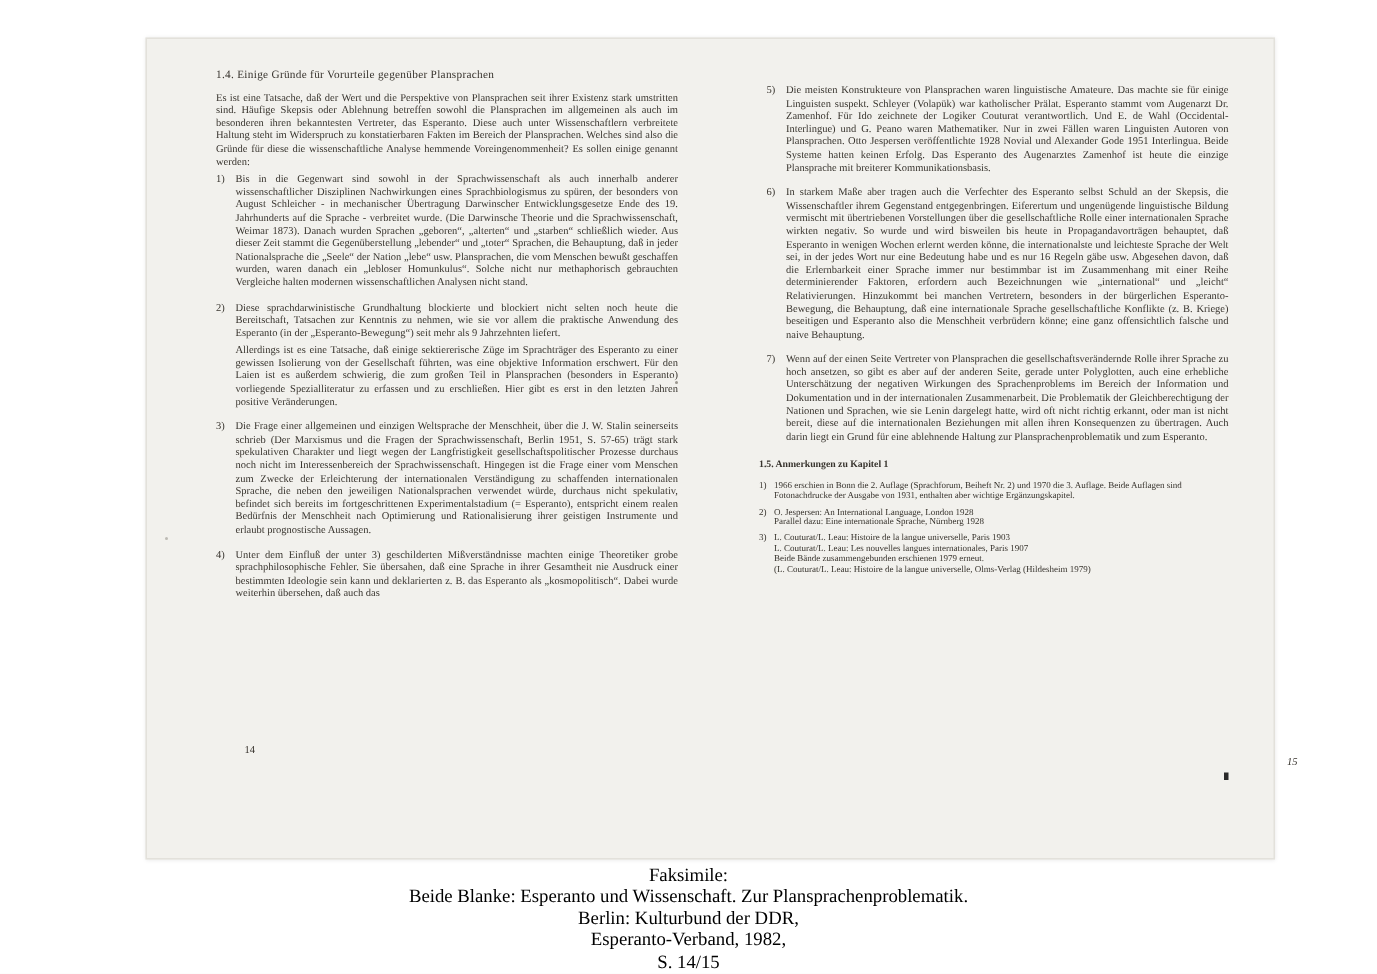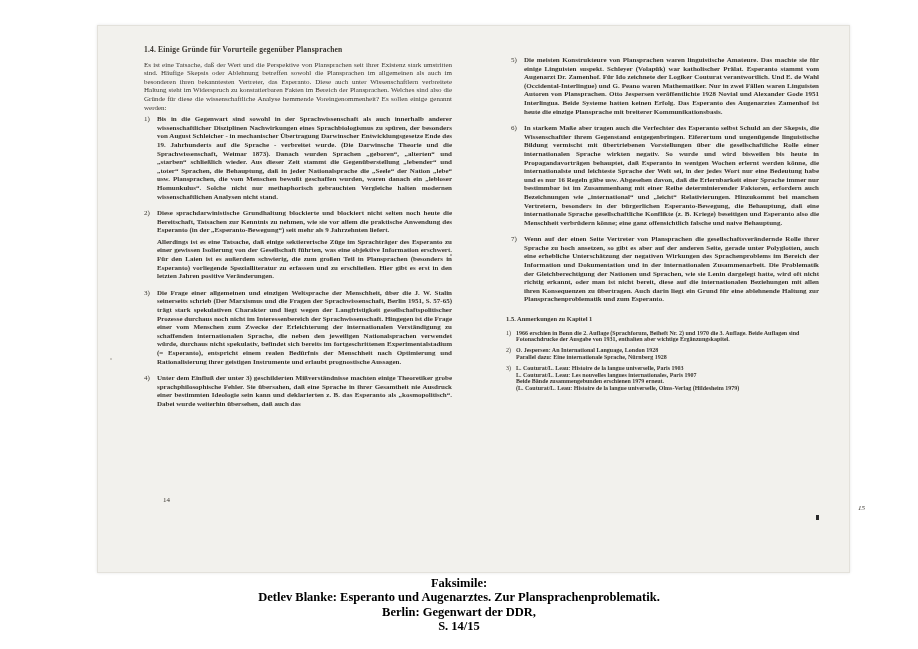--- a/index.html
+++ b/index.html
@@ -5,42 +5,42 @@
   html,body{margin:0;padding:0;background:#ffffff;}
   .stage{position:relative;width:918px;height:649px;background:#ffffff;overflow:hidden;
          font-family:"Liberation Serif", serif;}
   
   .scan{position:absolute;left:97px;top:25px;width:751px;height:546px;
         background:#f2f1ed;border:1px solid #e3e1db;box-shadow:0 0 3px rgba(0,0,0,0.10);}
   .page{position:absolute;width:308px;color:#38342e;font-size:7px;line-height:8.6px;
         text-align:justify;hyphens:auto;-webkit-hyphens:auto;overflow-wrap:break-word;}
   .page-left{left:46px;top:20px;}
   .page-right{left:413px;top:30px;}
-  .sec-heading{font-size:7.5px;font-weight:bold;margin:0 0 6px 0;text-align:left;letter-spacing:.2px;}
+  .sec-heading{font-size:7.5px;font-weight:normal;margin:0 0 6px 0;text-align:left;letter-spacing:.2px;}
   .page p{margin:0 0 3px 0;}
   .intro{margin-bottom:5px;}
   .cont{margin-left:13px;}
   .li{display:flex;margin-bottom:5px;}
   .li .num{flex:0 0 13px;font-size:7px;}
-  .li .li-body{flex:1;font-weight:bold;}
+  .li .li-body{flex:1;}
   .notes-heading{font-size:6.5px;font-weight:bold;margin:8px 0 6px -5px;text-align:left;}
   .notes{margin-left:-5px;font-size:6px;line-height:6.8px;text-align:left;}
   .notes .li{margin-bottom:4px;}
   .notes .li .num{flex:0 0 10px;font-size:6px;}
   .notes p{margin:0;}
   .pagenum{position:absolute;font-size:7px;color:#38342e;margin-left:44px;}
   .pagenum-left{left:21px;top:470px;}
   .pagenum-right{left:716px;top:478px;font-style:italic;}
   .artifact-mark{position:absolute;left:718px;top:489px;width:3px;height:5px;background:#2a2a2a;}
   .speck{position:absolute;background:#9a968e;border-radius:50%;}
   .speck1{left:352px;top:228px;width:2px;height:2px;}
   .speck2{left:12px;top:332px;width:2px;height:2px;opacity:.6;}
   
   .caption{position:absolute;left:0;right:0;top:576px;text-align:center;color:#000;
-           font-family:"Liberation Serif", serif;font-weight:bold;font-size:12.5px;line-height:14.4px;}
+           font-family:"Liberation Serif", serif;font-weight:normal;font-size:12.5px;line-height:14.4px;}
 </style>
 </head>
 <body>
 
 <div class="stage">
 
   <div class="scan">
 
     <div class="page page-left" lang="de">
       <div class="sec-heading">1.4. Einige Gründe für Vorurteile gegenüber Plansprachen</div>
@@ -124,18 +124,19 @@
 
     <div class="pagenum pagenum-left">14</div>
     <div class="pagenum pagenum-right">15</div>
     <div class="artifact-mark"></div>
     <div class="speck speck1"></div>
     <div class="speck speck2"></div>
   </div>
 
   <div class="caption" id="caption">
       <div>Faksimile:</div>
-      <div>Detlev Blanke: Esperanto und Augenarztes. Zur Plansprachenproblematik.</div>
-      <div>Berlin: Gegenwart der DDR,</div>
+      <div>Beide Blanke: Esperanto und Wissenschaft. Zur Plansprachenproblematik.</div>
+      <div>Berlin: Kulturbund der DDR,</div>
+      <div>Esperanto-Verband, 1982,</div>
       <div>S. 14/15</div>
     </div>
 
 </div>
 
 </body></html>

